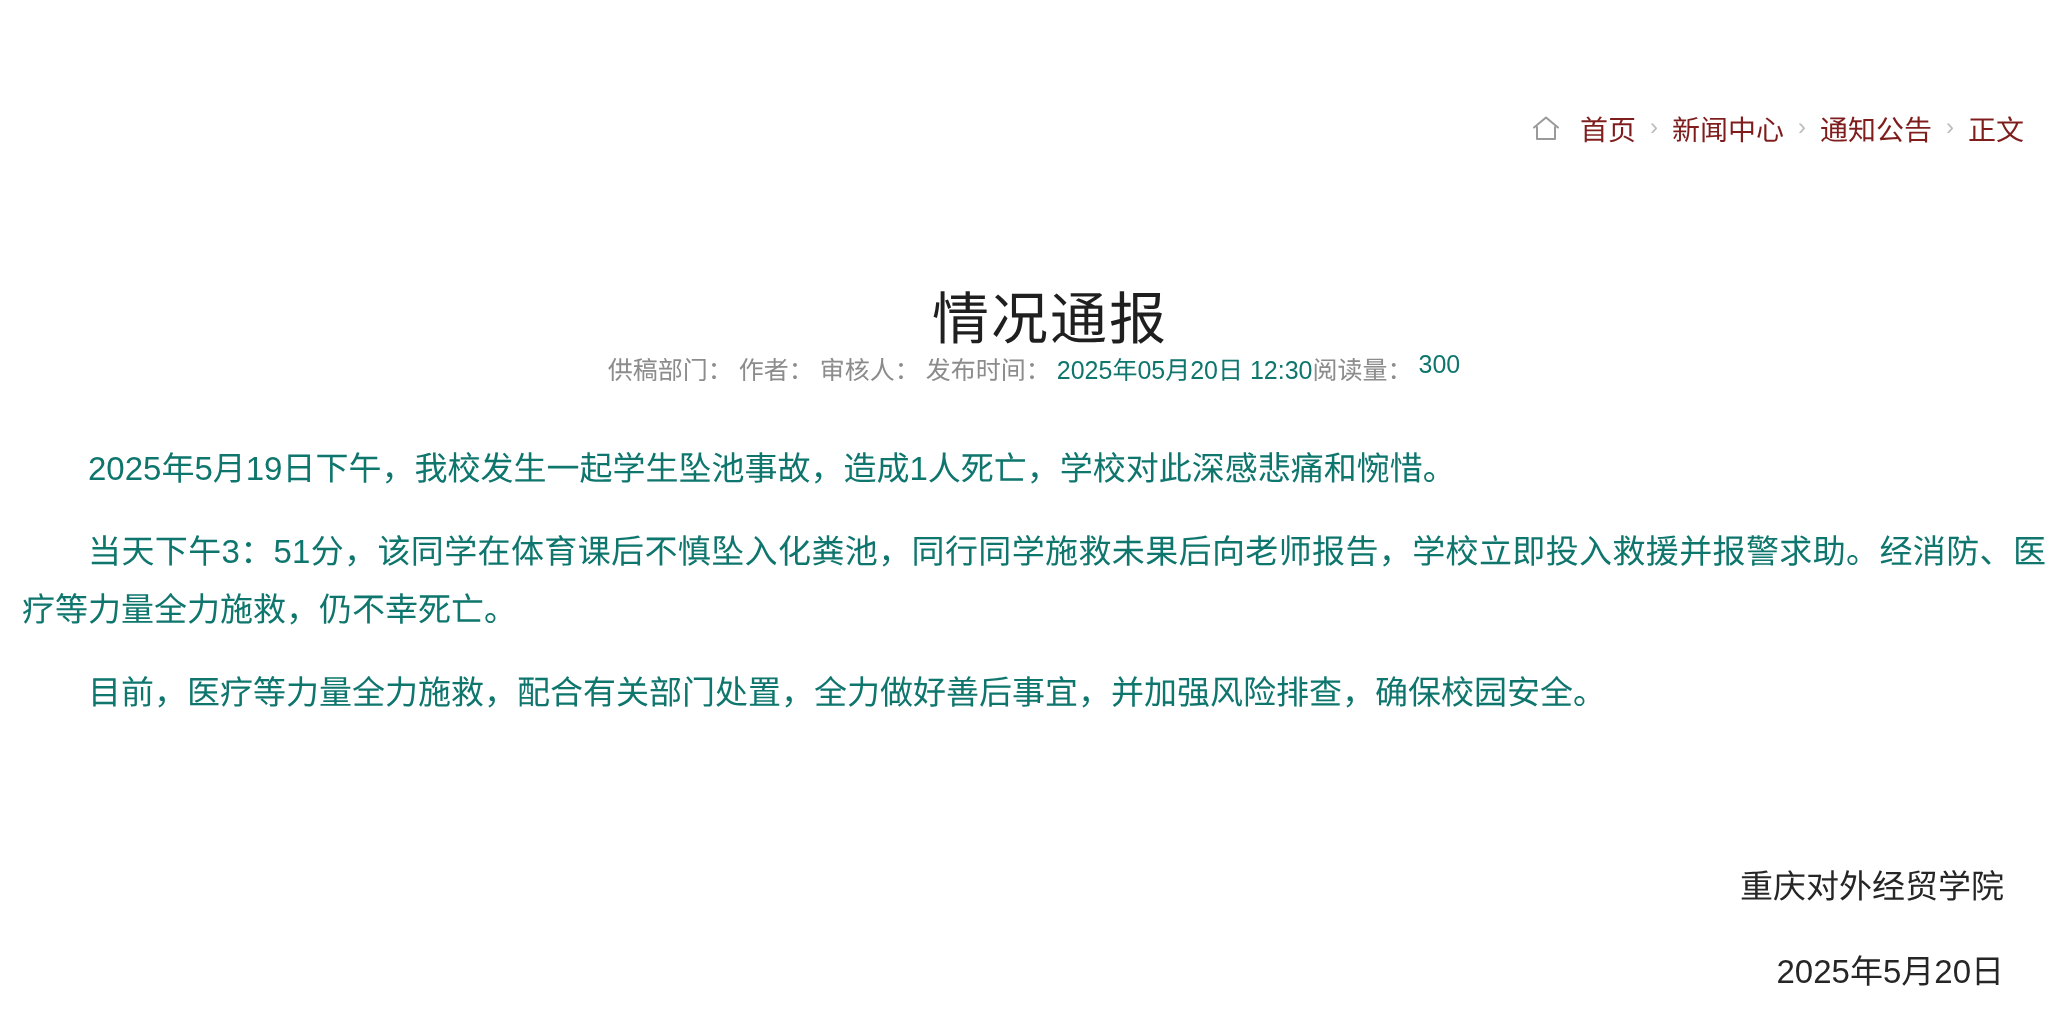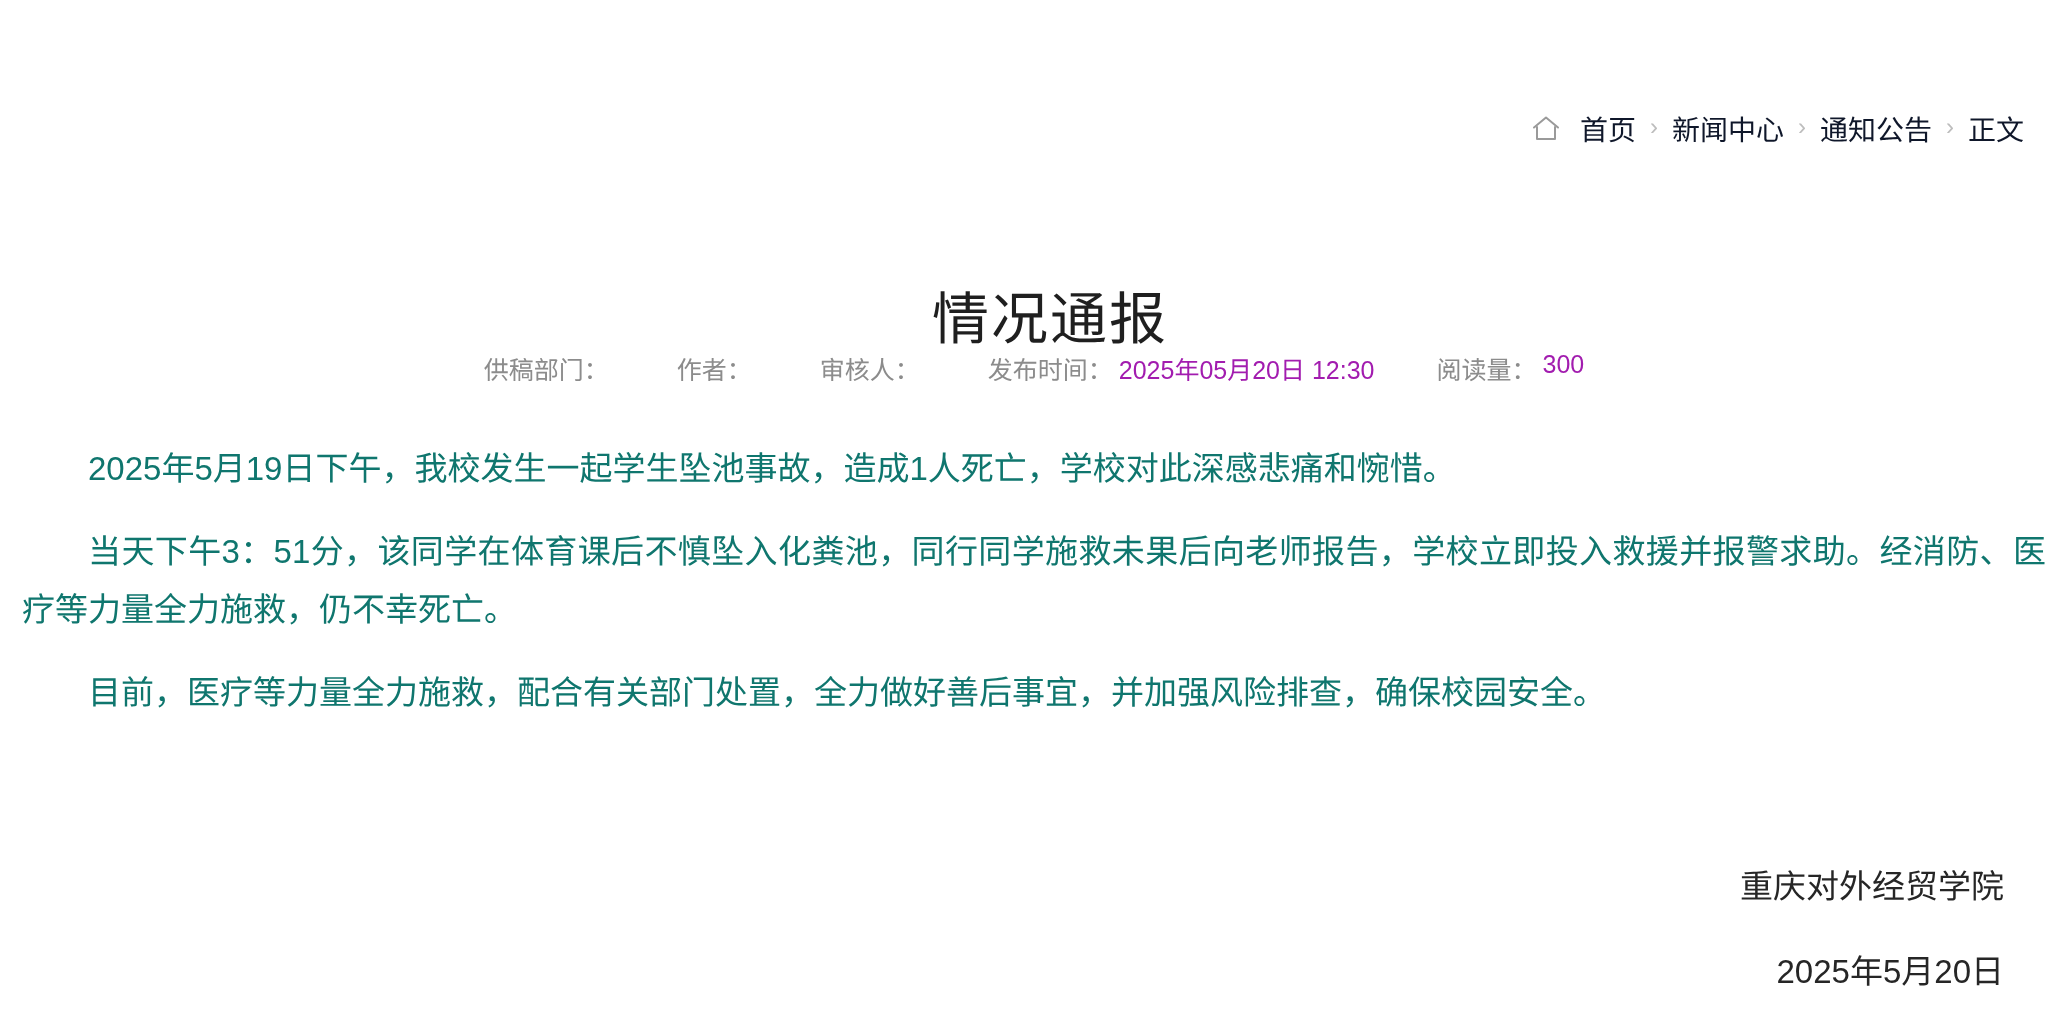--- a/index.html
+++ b/index.html
@@ -36,21 +36,21 @@
   }
   .breadcrumb .home-icon {
     display: inline-block;
     width: 28px;
     height: 26px;
     position: relative;
     margin-right: 6px;
   }
   .breadcrumb .home-icon svg { display:block; }
   .breadcrumb .crumb {
-    color: #0f172a;
+    color: #7f1d1d;
     text-decoration: none;
   }
   .breadcrumb .sep {
     color: #bdbdbd;
     font-size: 24px;
     line-height: 1;
     transform: translateY(-1px);
   }
 
   
@@ -69,27 +69,26 @@
 
   
   .meta {
     position: absolute;
     top: 350px;
     left: 0;
     width: 2068px;
     display: flex;
     justify-content: center;
     align-items: center;
-    gap: 62px;
     font-size: 25px;
     color: #8c8c8c;
     white-space: nowrap;
   }
   .meta .meta-item { display: inline-flex; gap: 6px; }
-  .meta .meta-value { color: #a21caf; }
+  .meta .meta-value { color: #0f766e; }
 
   
   .content {
     position: absolute;
     top: 440px;
     left: 22px;
     width: 2024px;
     font-size: 33px;
     line-height: 1.78;
     color: #0f766e;

